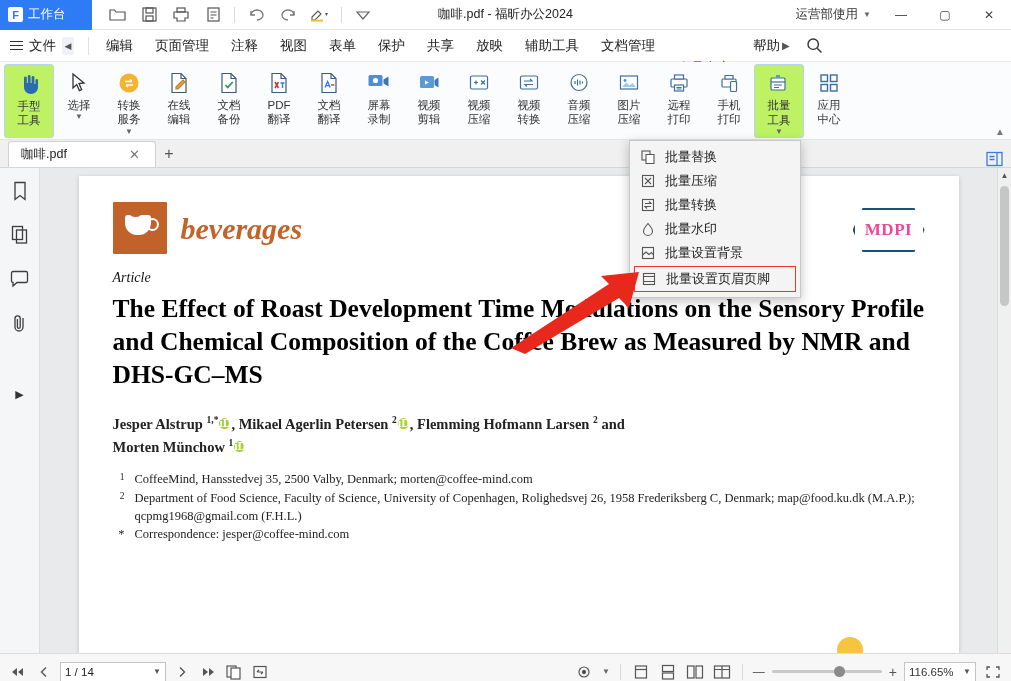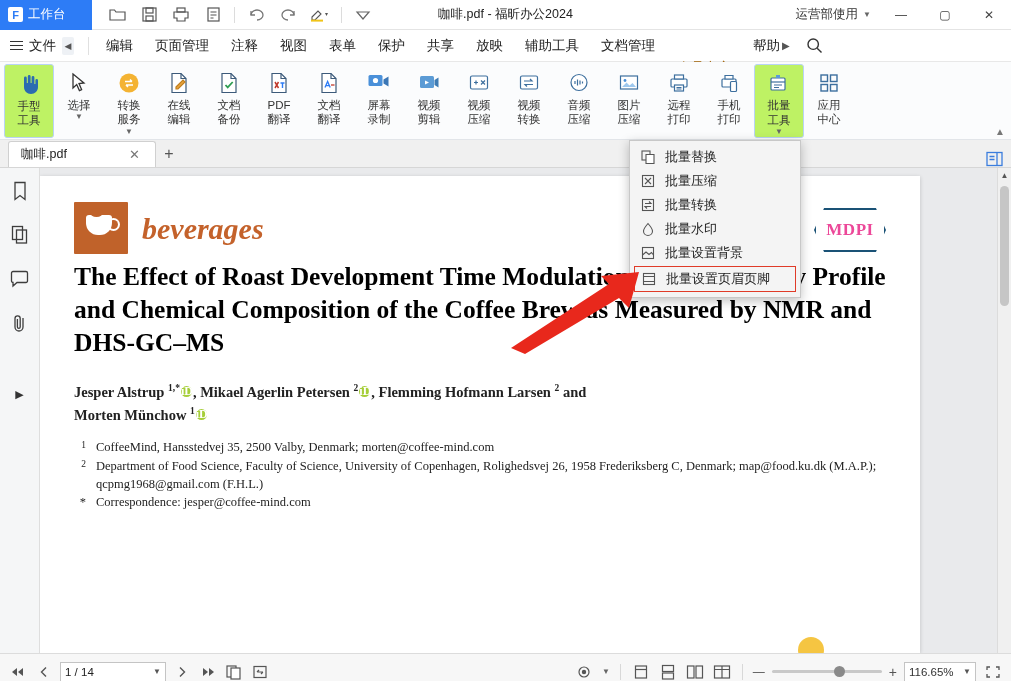--- a/index.html
+++ b/index.html
@@ -115,21 +115,21 @@
 
   
   .workarea { position:relative; height: calc(681px - 30px - 32px - 78px - 28px - 28px); display:flex; background:#e9eaec; }
   .leftbar {
     width: 40px; background:#f5f6f7; border-right:1px solid #dedede;
     display:flex; flex-direction:column; align-items:center; padding-top: 10px; gap: 18px;
   }
   .lb-ico { width: 26px; height: 26px; display:flex; align-items:center; justify-content:center; color:#3d3d3d; }
   .lb-expand { margin-top: 34px; color:#333; font-size: 11px; }
 
-  .pagewrap { flex:1; overflow:hidden; position:relative; display:flex; justify-content:flex-start; }
+  .pagewrap { flex:1; overflow:hidden; position:relative; display:flex; justify-content:center; }
   .page {
     width: 880px; background:#fff; margin-top: 8px; padding: 26px 34px 10px 34px;
     box-shadow: 0 1px 4px rgba(0,0,0,.18); position:relative;
     font-family: "Liberation Serif", serif;
   }
   .brandrow { display:flex; align-items:flex-start; }
   .bev-logo {
     width: 54px; height: 52px; background:#c0622a; position:relative; border-radius:1px;
   }
   .bev-logo .cup {
@@ -574,20 +574,21 @@
           <div class="bean"></div>
           <div class="cup"></div>
         </div>
         <div class="bev-name">beverages</div>
         <div class="mdpi">
           <div class="hex"></div>
           <span>MDPI</span>
         </div>
       </div>
 
+      <div class="article-kind">Article</div>
 
       <div class="paper-title">The Effect of Roast Development Time Modulations on the Sensory Profile and Chemical Composition of the Coffee Brew as Measured by NMR and DHS-GC–MS</div>
 
       <div class="authors">
         <div>
           <span>Jesper Alstrup </span><sup>1,*</sup><span class="orcid">iD</span><span>, Mikael Agerlin Petersen </span><sup>2</sup><span class="orcid">iD</span><span>, Flemming Hofmann Larsen </span><sup>2</sup><span> and</span>
         </div>
         <div>
           <span>Morten Münchow </span><sup>1</sup><span class="orcid">iD</span>
         </div>

